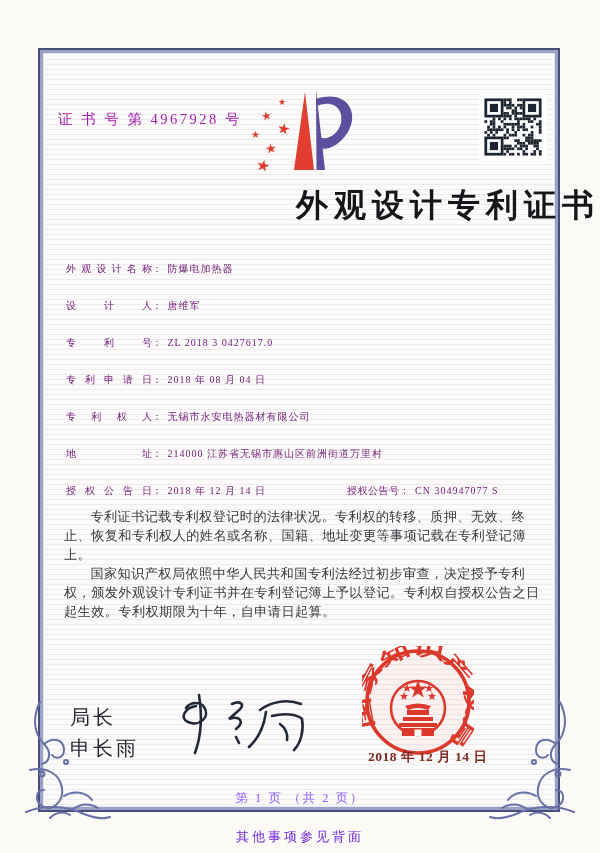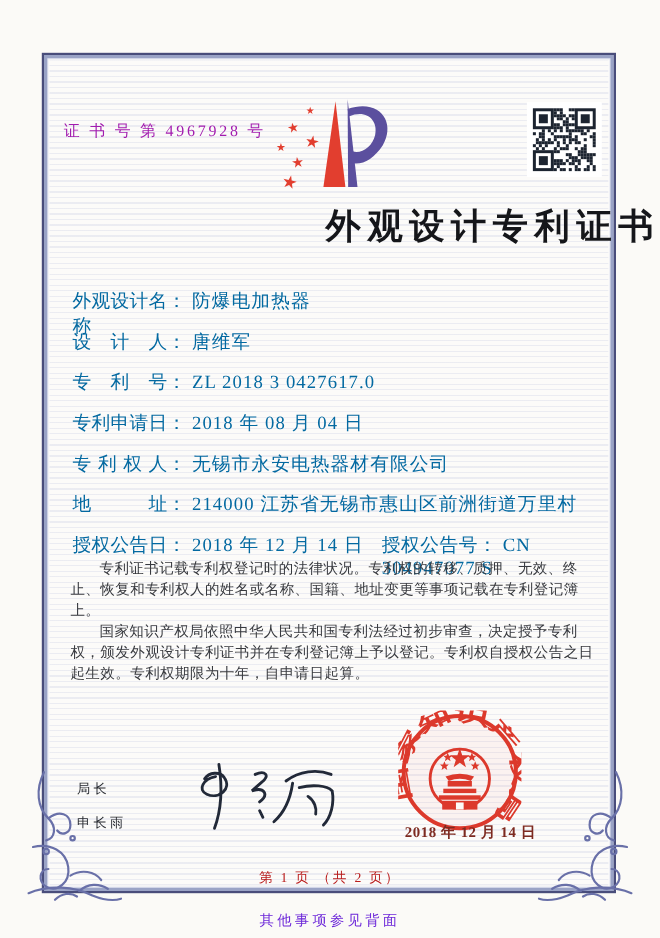--- a/index.html
+++ b/index.html
@@ -38,55 +38,55 @@
   .logo .star{
     position:absolute;color:#e23e2f;line-height:1;
     font-family:"DejaVu Sans",sans-serif;
   }
   .qr{position:absolute;left:479px;top:93px;width:68px;height:68px;background:#fff;}
   .title{
     position:absolute;left:0;right:0;top:184px;text-align:right;
     font-size:32px;font-weight:700;letter-spacing:6px;color:#15161a;padding-left:40px;
   }
   
-  .fields{position:absolute;left:66px;top:262px;width:460px;font-size:17px;color:#0369a1;}
+  .fields{position:absolute;left:66px;top:262px;width:460px;font-size:10px;color:#701a75;}
   .fields .row{position:relative;height:37px;letter-spacing:0.5px;}
   .fields .lbl{
     display:inline-block;width:86px;vertical-align:top;
     text-align:justify;text-align-last:justify;letter-spacing:0;
   }
   .fields .colon{display:inline-block;}
   .fields .val{margin-left:5px;letter-spacing:1px;}
   .fields .pair2{position:absolute;left:240px;top:0;padding-left:41px;}
   
   .paras{
     position:absolute;left:64px;top:507px;width:478px;
     font-size:13.2px;line-height:19px;color:#37393e;letter-spacing:0.4px;
   }
   .paras p{margin:0;text-indent:2em;}
   
   .signer{
     position:absolute;left:70px;top:702px;
-    font-size:12px;line-height:31px;letter-spacing:3px;color:#26292f;
+    font-size:20px;line-height:31px;letter-spacing:3px;color:#26292f;
   }
   .signature{position:absolute;left:166px;top:688px;}
   
   .seal{position:absolute;left:362px;top:646px;width:112px;height:112px;}
   .seal-date{
     position:absolute;left:368px;top:748px;
     font-size:13.5px;font-weight:700;letter-spacing:0.5px;color:#7d2a20;
   }
   
   .ornament{position:absolute;width:92px;height:124px;}
   .ornament.bl{left:20px;top:700px;}
   .ornament.br{left:488px;top:700px;transform:scaleX(-1);}
   
   .page-info{
     position:absolute;left:0;right:0;top:790px;text-align:center;
-    font-size:12.5px;letter-spacing:2px;color:#b91c1c;
+    font-size:12.5px;letter-spacing:2px;color:#8b5cf6;
   }
   .back-note{
     position:absolute;left:0;right:0;top:828px;text-align:center;
     font-size:13px;letter-spacing:3px;color:#6d28d9;
   }
 </style>
 </head>
 <body>
 
 <div class="page">

